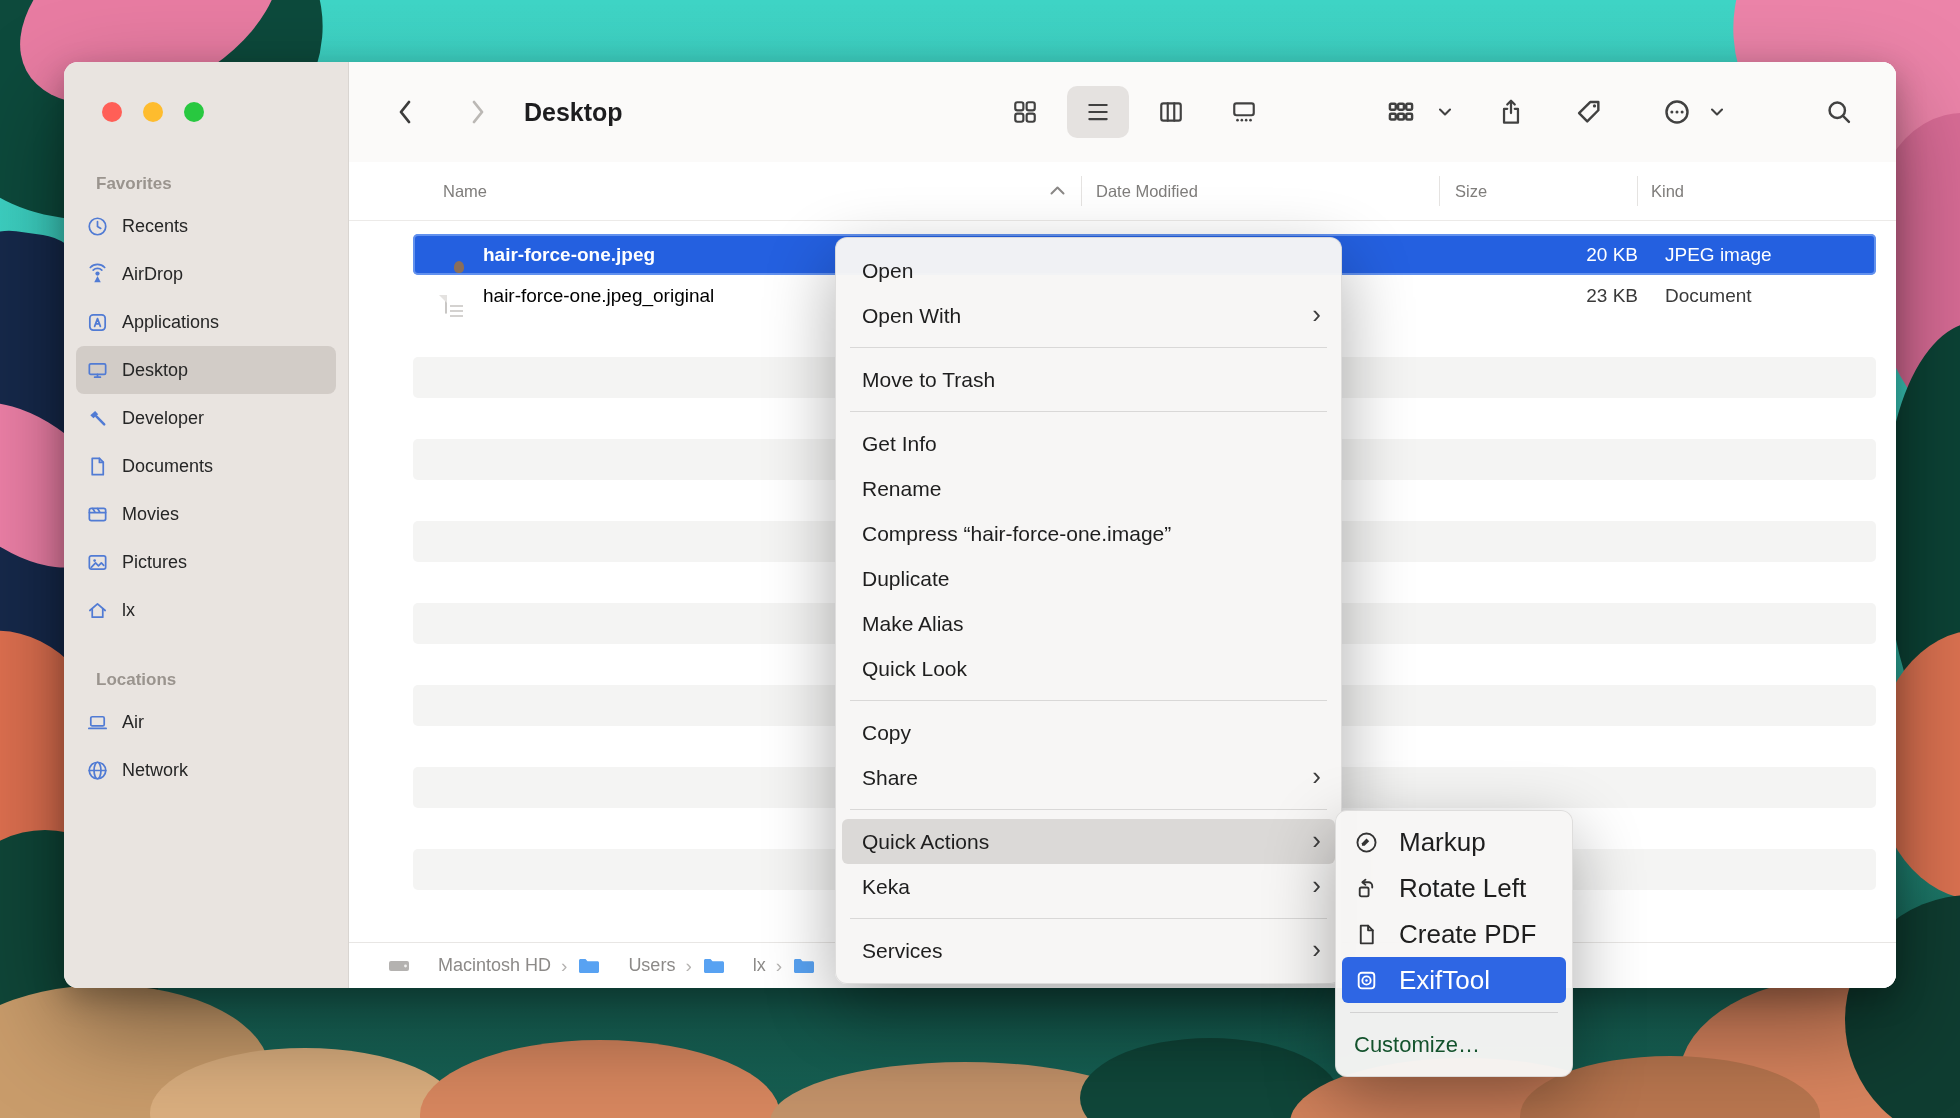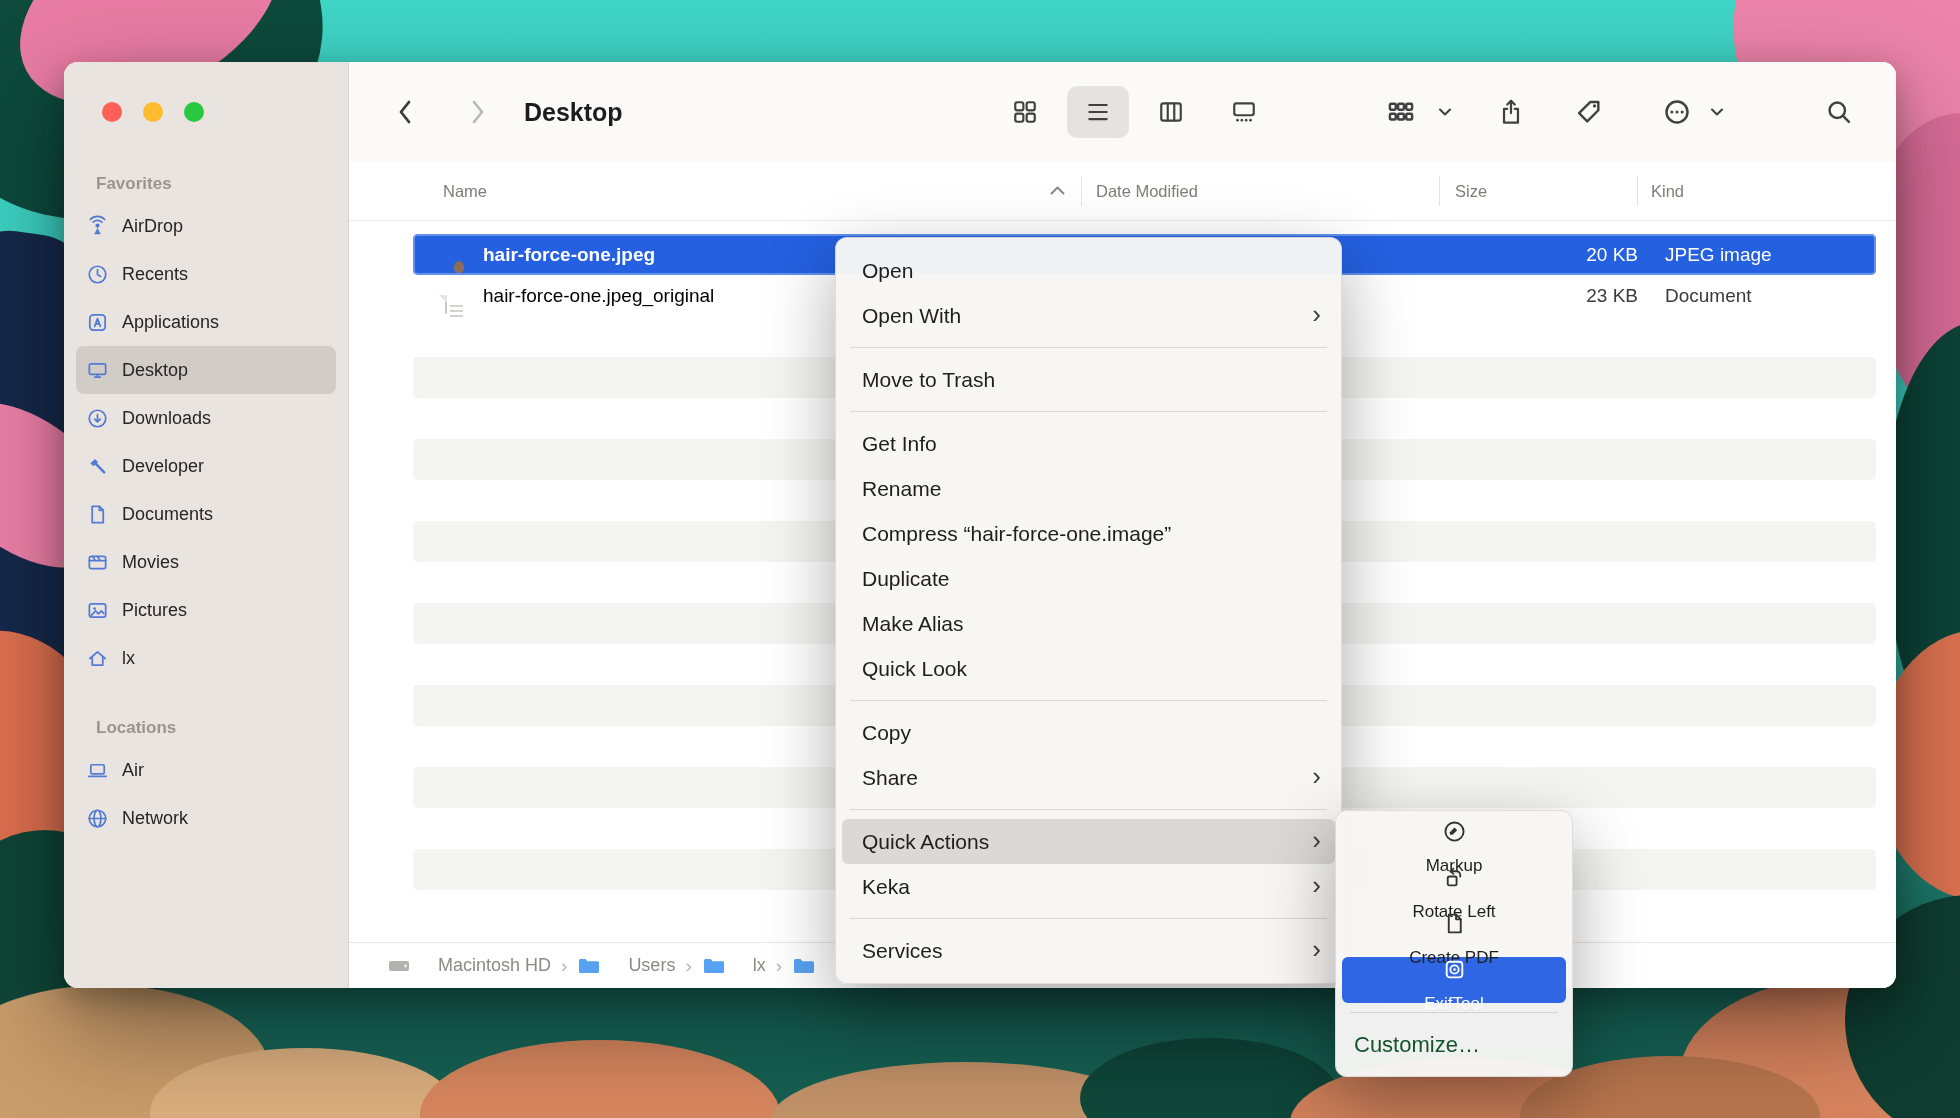--- a/index.html
+++ b/index.html
@@ -104,21 +104,21 @@
   .menu-item.highlighted{background:#DBD9D7;}
   .mi-chev{position:absolute;right:14px;top:-1px;font-size:26px;color:#3D3D3D;}
   .menu-sep{height:1px;background:rgba(0,0,0,.12);margin:9px 14px;}
 
   
   .submenu{
     position:absolute;left:1335px;top:810px;width:238px;box-sizing:border-box;
     background:rgba(247,246,245,.97);border:1px solid rgba(0,0,0,.10);border-radius:12px;
     box-shadow:0 24px 70px rgba(0,0,0,.33);padding:8px 0;z-index:31;
   }
-  .sub-item{height:46px;margin:0 6px;padding:0 12px;border-radius:6px;display:flex;align-items:center;gap:12px;font-size:17px;color:#1E1E1E;white-space:nowrap;flex-direction:column;}
+  .sub-item{height:46px;margin:0 6px;padding:0 12px;border-radius:6px;display:flex;align-items:center;gap:20px;font-size:26px;color:#1E1E1E;white-space:nowrap;}
   .sub-item.selected{background:#2E66E4;color:#fff;}
   .sub-icon{width:25px;height:25px;color:#333;flex-shrink:0;}
   .sub-item.selected .sub-icon{color:#fff;}
   .sub-icon svg{display:block;width:100%;height:100%;stroke:currentColor;fill:none;stroke-width:1.8;stroke-linecap:round;stroke-linejoin:round;}
   .sub-footer{height:46px;margin:0 6px;padding:0 12px;display:flex;align-items:center;font-size:22px;color:#14532d;}
 </style>
 </head>
 <body>
 
 <div class="shape sh1"></div>
@@ -149,63 +149,54 @@
       <span class="light yellow"></span>
       <span class="light green"></span>
     </div>
 
     <div class="sb-sec1">
       <div class="sb-section-title">Favorites</div>
 
       <div class="sb-item">
         <span class="sb-icon">
             <svg viewBox="0 0 24 24">
+              <circle cx="12" cy="12" r="8.6"></circle>
+              <path d="M12 7v5l3.4 2"></path>
+            </svg>
+          </span>
+        <span class="lbl">Recents</span>
+      </div>
+      <div class="sb-item">
+        <span class="sb-icon">
+            <svg viewBox="0 0 24 24">
               <circle cx="12" cy="11" r="2.2" fill="currentColor" stroke="none"></circle>
               <path d="M7.5 7.5a6.5 6.5 0 0 1 9 0"></path>
               <path d="M4.5 4.7a10.5 10.5 0 0 1 15 0"></path>
               <path d="M12 13.5l-3.4 6.5h6.8z" fill="currentColor" stroke="none"></path>
             </svg>
           </span>
         <span class="lbl">AirDrop</span>
       </div>
       <div class="sb-item">
         <span class="sb-icon">
             <svg viewBox="0 0 24 24">
-              <circle cx="12" cy="12" r="8.6"></circle>
-              <path d="M12 7v5l3.4 2"></path>
-            </svg>
-          </span>
-        <span class="lbl">Recents</span>
-      </div>
-      <div class="sb-item">
-        <span class="sb-icon">
-            <svg viewBox="0 0 24 24">
               <rect x="4" y="4" width="16" height="16" rx="3.5"></rect>
               <path d="M9 16l3-8 3 8M10.2 13.4h3.6"></path>
             </svg>
           </span>
         <span class="lbl">Applications</span>
       </div>
       <div class="sb-item selected">
         <span class="sb-icon">
             <svg viewBox="0 0 24 24">
               <rect x="3.5" y="5" width="17" height="11" rx="1.5"></rect>
               <path d="M12 16v3M9 19h6"></path>
             </svg>
           </span>
         <span class="lbl">Desktop</span>
-      </div>
-      <div class="sb-item">
-        <span class="sb-icon">
-            <svg viewBox="0 0 24 24">
-              <circle cx="12" cy="12" r="8.6"></circle>
-              <path d="M12 8v7M9 12.6l3 2.9 3-2.9"></path>
-            </svg>
-          </span>
-        <span class="lbl">Downloads</span>
       </div>
       <div class="sb-item">
         <span class="sb-icon">
             <svg viewBox="0 0 24 24">
               <path d="M4.5 8.5l5-4.2 3.2 3.2-5 4.2z" fill="currentColor" stroke="none"></path>
               <path d="M10.8 9.8l8.2 8.4" stroke-width="2.6"></path>
             </svg>
           </span>
         <span class="lbl">Developer</span>
       </div>

